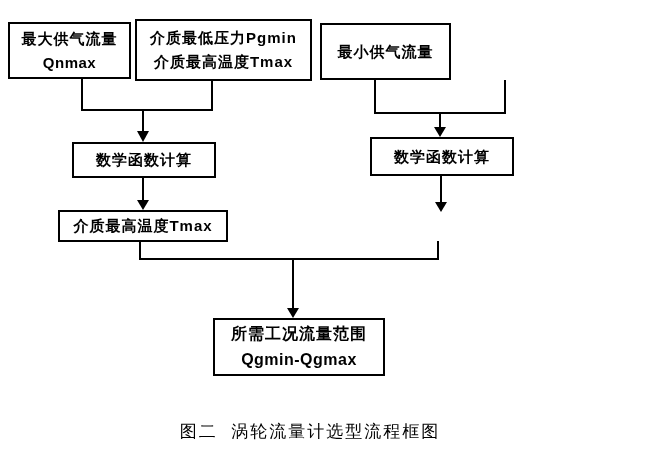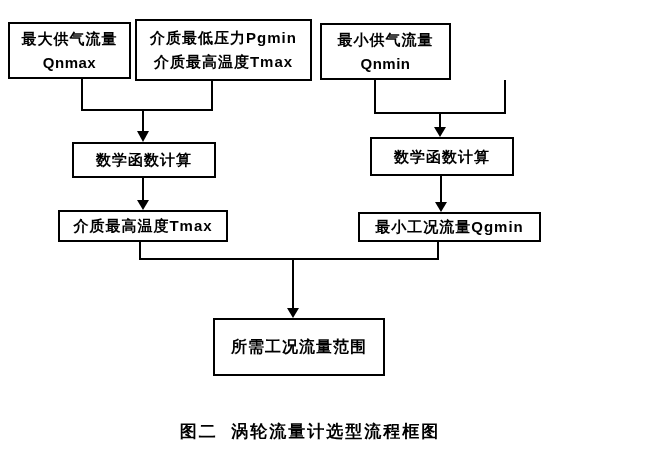--- a/index.html
+++ b/index.html
@@ -47,21 +47,21 @@
   .node-qgmin      { left: 358px; top: 212px; width: 183px; height: 30px; font-size: 15px; }
   .node-range      { left: 213px; top: 318px; width: 172px; height: 58px; font-size: 16px;
                      border-width: 2.5px; }
 
   .caption {
     position: absolute;
     left: 0; top: 420px;
     width: 620px;
     text-align: center;
     font-size: 17px;
-    font-weight: bold;
+    font-weight: normal;
     letter-spacing: 2px;
     color: #000000;
     white-space: pre;
   }
 </style>
 </head>
 <body>
 
 <div class="canvas">
 
@@ -100,39 +100,36 @@
     <span class="latin">Qnmax</span>
   </div>
 
   <div class="node node-pgmin-tmax">
     <span>介质最低压力Pgmin</span>
     <span>介质最高温度Tmax</span>
   </div>
 
   <div class="node node-qnmin">
     <span>最小供气流量</span>
-    <span class="latin">Qnmin</span>
   </div>
 
 
   <div class="node node-calc-left">
     <span>数学函数计算</span>
   </div>
 
   <div class="node node-calc-right">
     <span>数学函数计算</span>
   </div>
 
   <div class="node node-qgmax">
     <span>介质最高温度Tmax</span>
   </div>
 
-  <div class="node node-qgmin">
-    <span>最小工况流量Qgmin</span>
-  </div>
 
   <div class="node node-range">
     <span>所需工况流量范围</span>
+    <span class="latin">Qgmin-Qgmax</span>
   </div>
 
   <div class="caption">图二  涡轮流量计选型流程框图</div>
 
 </div>
 
 </body></html>

